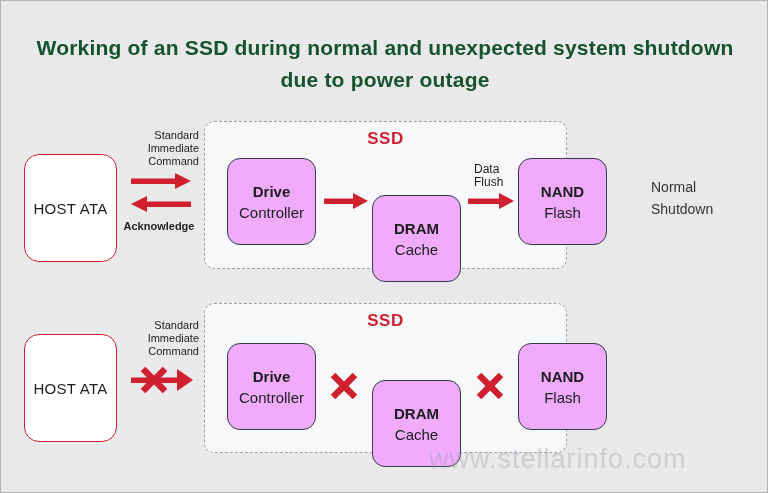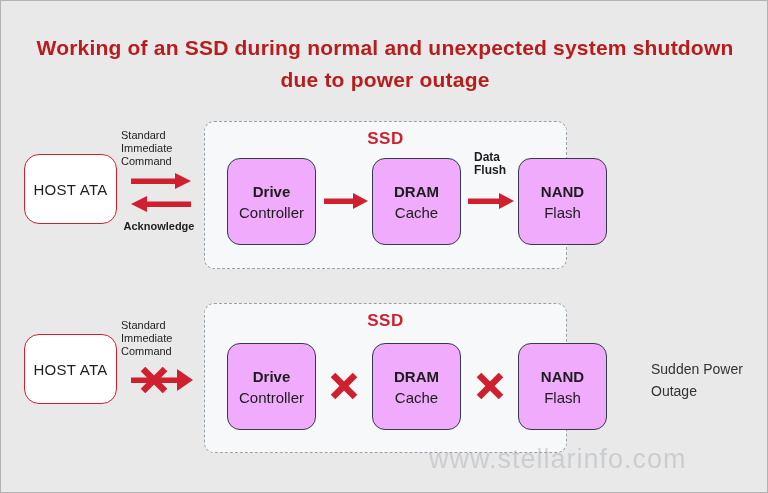--- a/index.html
+++ b/index.html
@@ -17,47 +17,47 @@
   }
   .title {
     position: absolute;
     top: 31px;
     left: 34px;
     width: 700px;
     text-align: center;
     font-size: 21px;
     font-weight: 700;
     line-height: 32px;
-    color: #b91c1c;
+    color: #14532d;
     letter-spacing: 0.2px;
   }
   
   .host {
     position: absolute;
     left: 23px;
     width: 93px;
-    height: 70px;
+    height: 108px;
     background: #ffffff;
     border: 1.5px solid #d0202f;
     border-radius: 15px;
     display: flex;
     align-items: center;
     justify-content: center;
     font-size: 15px;
     color: #1f1f1f;
     letter-spacing: 0.3px;
   }
   .host--r1 { top: 153px; }
   .host--r2 { top: 333px; }
   
   .cmd-label {
     position: absolute;
     left: 120px;
     width: 78px;
-    text-align: left;
+    text-align: right;
     font-size: 11px;
     line-height: 13px;
     color: #1e1e1e;
   }
   .cmd-label--r1 { top: 128px; }
   .cmd-label--r2 { top: 318px; }
   .ack-label {
     position: absolute;
     left: 116px;
     top: 219px;
@@ -103,31 +103,31 @@
     flex-direction: column;
     align-items: center;
     justify-content: center;
     text-align: center;
     font-size: 15px;
     line-height: 21px;
     color: #1c1c1c;
   }
   .node .l1 { font-weight: 700; }
   .node--1 { left: 22px; }
-  .node--2 { left: 167px; }
+  .node--2 { left: 167px; margin-top: 37px; }
   .node--3 { left: 313px; }
   .panel--r1 .node { top: 36px; }
   .panel--r2 .node { top: 39px; }
   .flush-label {
     position: absolute;
     left: 269px;
-    top: 29px;
+    top: 41px;
     width: 46px;
     font-size: 12px;
-    font-weight: 700;
+    font-weight: 400;
     line-height: 13px;
     color: #1c1c1c;
   }
   .row-label {
     position: absolute;
     left: 650px;
     font-size: 14px;
     line-height: 22px;
     color: #333333;
   }
@@ -194,20 +194,21 @@
       <rect class="arrow-fill" x="0" y="5.5" width="32" height="5.5"></rect>
       <polygon class="arrow-fill" points="31,0 46,8 31,16"></polygon>
     </svg>
 
     <div class="node node--3">
       <span class="l1">NAND</span>
       <span class="l2">Flash</span>
     </div>
   </div>
 
+  <div class="row-label row-label--r1">Normal Shutdown</div>
 
   <div class="host host--r2">
     <span>HOST ATA</span>
   </div>
 
   <div class="cmd-label cmd-label--r2">Standard Immediate Command</div>
 
   <svg class="arrow-svg" style="left:130px; top:366px;" width="62" height="26" viewBox="0 0 62 26">
     <rect class="arrow-fill" x="0" y="10.5" width="47" height="5.5"></rect>
     <polygon class="arrow-fill" points="46,2 62,13 46,24"></polygon>
@@ -237,17 +238,16 @@
       <line class="x-stroke" x1="3" y1="3" x2="25" y2="25"></line>
       <line class="x-stroke" x1="25" y1="3" x2="3" y2="25"></line>
     </svg>
 
     <div class="node node--3">
       <span class="l1">NAND</span>
       <span class="l2">Flash</span>
     </div>
   </div>
 
-  <div class="row-label row-label--r2">Sudden Power Outage</div>
 
   <div class="watermark">www.stellarinfo.com</div>
 
 </div>
 
 </body></html>

